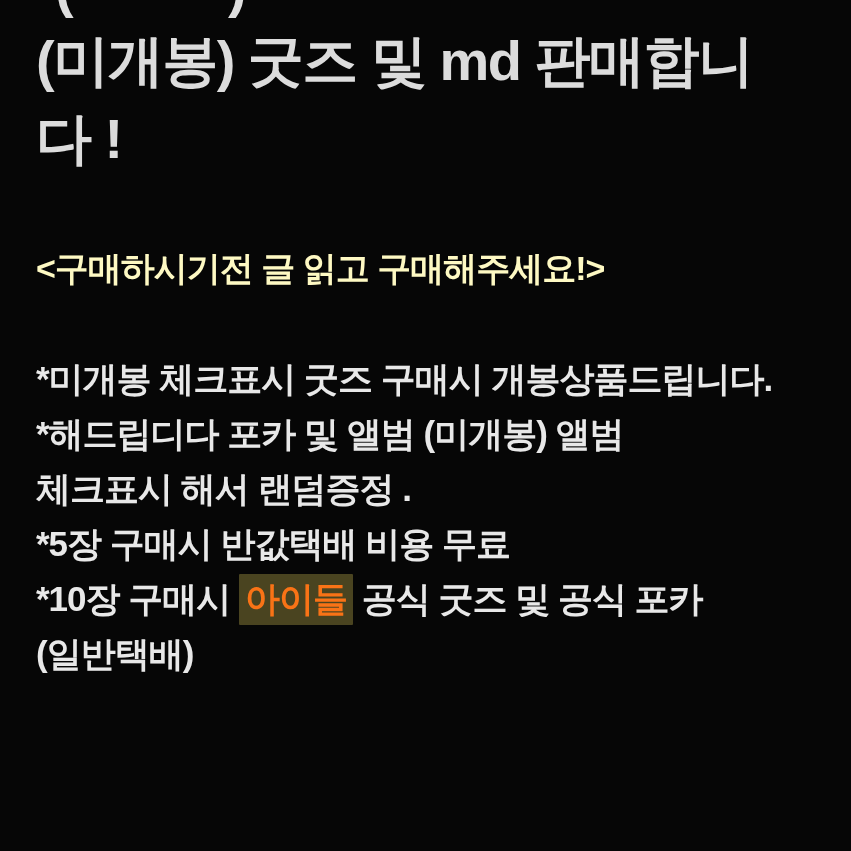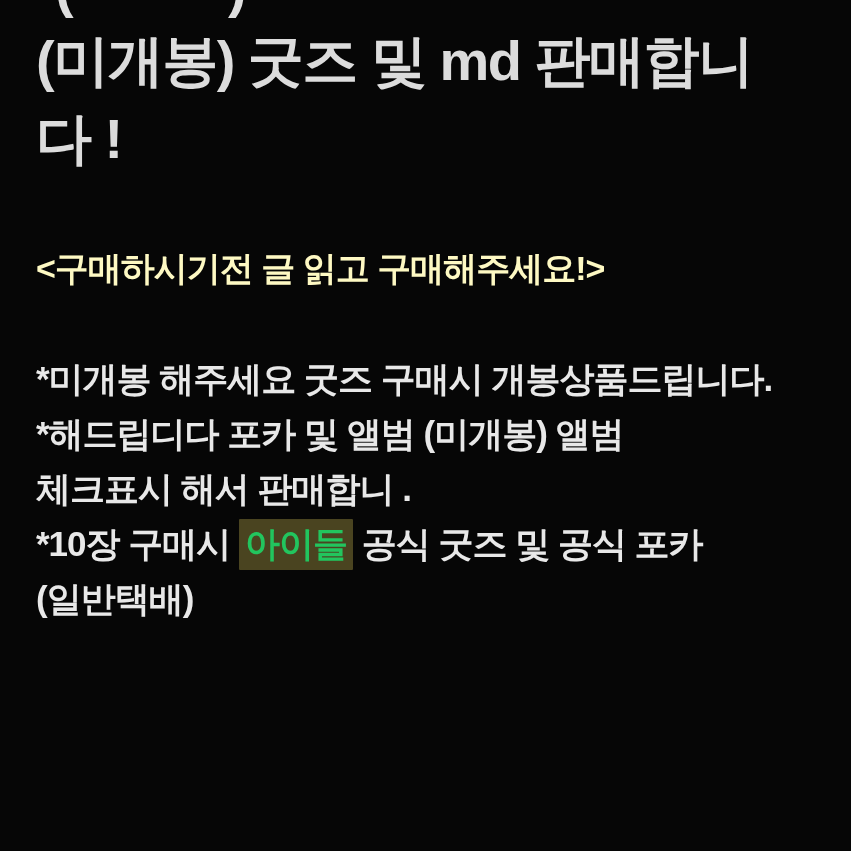--- a/index.html
+++ b/index.html
@@ -72,20 +72,21 @@
   </div>
 
   <h1 class="title">
     <span class="title-line">(미개봉) 굿즈 및 md 판매합니</span>
     <span class="title-line">다 !</span>
   </h1>
 
   <p class="notice">&lt;구매하시기전 글 읽고 구매해주세요!&gt;</p>
 
   <div class="body-block">
-    <p class="line">*미개봉 해주세요 굿즈 구매시 개봉상품드립니다.</p>
+    <p class="line">*미개봉 체크표시 굿즈 구매시 개봉상품드립니다.</p>
     <p class="line">*해드립디다 포카 및 앨범 (미개봉) 앨범</p>
-    <p class="line">체크표시 해서 판매합니 .</p>
-    <p class="line"><span>*10장 구매시 </span><mark class="hl" style="background: rgb(74, 68, 32); color: #22c55e;">아이들</mark><span> 공식 굿즈 및 공식 포카</span></p>
+    <p class="line">체크표시 해서 랜덤증정 .</p>
+    <p class="line">*5장 구매시 반값택배 비용 무료</p>
+    <p class="line"><span>*10장 구매시 </span><mark class="hl" style="background: rgb(74, 68, 32); color: #f97316;">아이들</mark><span> 공식 굿즈 및 공식 포카</span></p>
     <p class="line">(일반택배)</p>
   </div>
 
 </div>
 
 </body></html>

